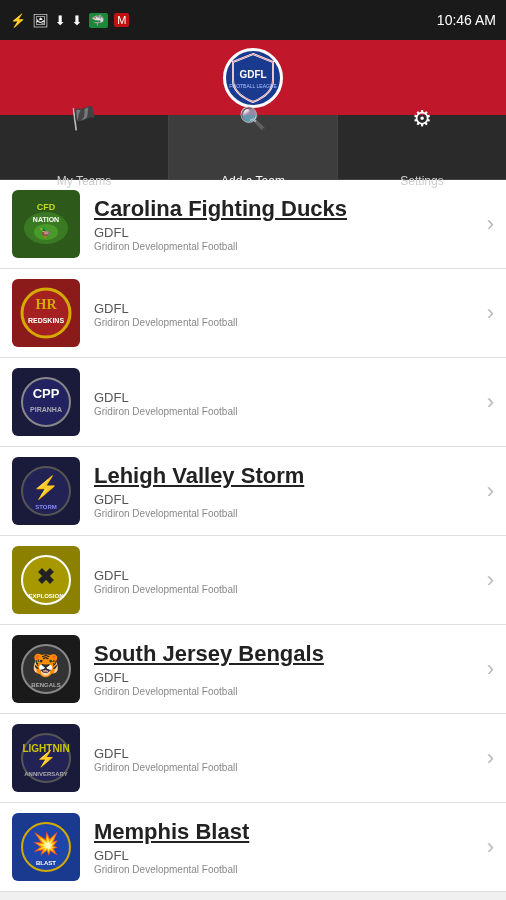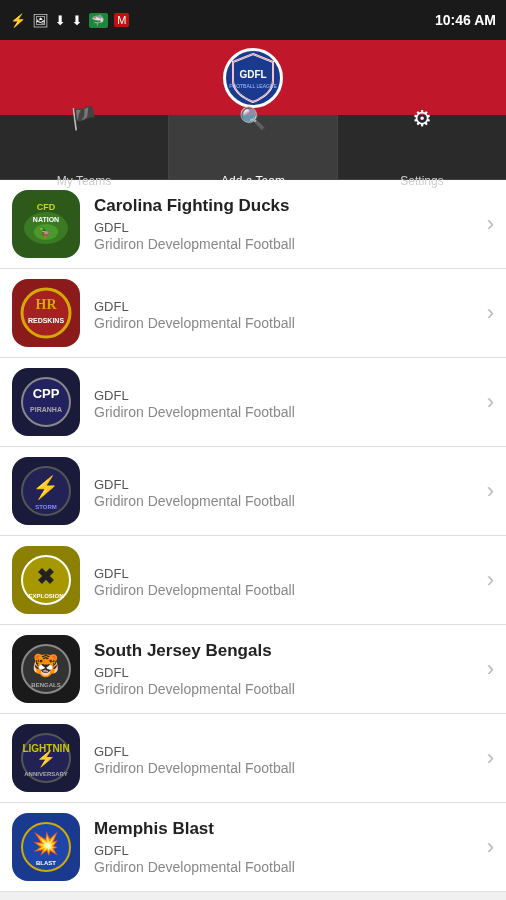--- a/index.html
+++ b/index.html
@@ -22,21 +22,21 @@
       color: white;
       font-size: 13px;
     }
     .status-left {
       display: flex;
       align-items: center;
       gap: 6px;
     }
     .status-right {
       font-size: 14px;
-      font-weight: bold;
+      font-weight: normal;
     }
 
     
     #app-header {
       background: #c0172a;
       height: 75px;
       display: flex;
       align-items: center;
       justify-content: center;
     }
@@ -102,47 +102,48 @@
       align-items: center;
       background: white;
       border-bottom: 1px solid #ddd;
       padding: 10px 12px;
       cursor: pointer;
       min-height: 85px;
     }
     .team-logo {
       width: 68px;
       height: 68px;
-      border-radius: 16px;
+      border-radius: 0;
       margin-right: 14px;
       flex-shrink: 0;
       overflow: hidden;
       display: flex;
       align-items: center;
       justify-content: center;
       font-size: 28px;
       font-weight: bold;
       color: white;
     }
     .team-info {
       flex: 1;
     }
     .team-name {
-      font-size: 17px;
+      font-size: 22px;
       font-weight: bold;
       color: #222;
       line-height: 1.2;
+      text-decoration: underline;
     }
     .team-league {
       font-size: 13px;
       color: #555;
       margin-top: 3px;
     }
     .team-desc {
-      font-size: 14px;
+      font-size: 10px;
       color: #888;
       margin-top: 1px;
     }
     .team-chevron {
       color: #bbb;
       font-size: 22px;
       margin-left: 8px;
       flex-shrink: 0;
     }
   </style>
@@ -240,20 +241,21 @@
     <div class="team-item">
     <div class="team-logo">
       <svg viewBox="0 0 68 68" xmlns="http://www.w3.org/2000/svg" width="68" height="68">
       <rect width="68" height="68" fill="#1a1a3a" rx="6"></rect>
       <circle cx="34" cy="34" r="24" fill="#222255" stroke="#555" stroke-width="2"></circle>
       <text x="34" y="38" text-anchor="middle" fill="white" font-size="22" font-family="Arial">⚡</text>
       <text x="34" y="52" text-anchor="middle" fill="#8888ff" font-size="6" font-family="Arial">STORM</text>
     </svg>
     </div>
     <div class="team-info">
+      <div class="team-name">Lehigh Valley Storm</div>
       <div class="team-league">GDFL</div>
       <div class="team-desc">Gridiron Developmental Football</div>
     </div>
     <div class="team-chevron">›</div>
   </div>
     <div class="team-item">
     <div class="team-logo">
       <svg viewBox="0 0 68 68" xmlns="http://www.w3.org/2000/svg" width="68" height="68">
       <rect width="68" height="68" fill="#8b8000" rx="6"></rect>
       <circle cx="34" cy="34" r="24" fill="#a89800" stroke="#fff" stroke-width="2"></circle>

